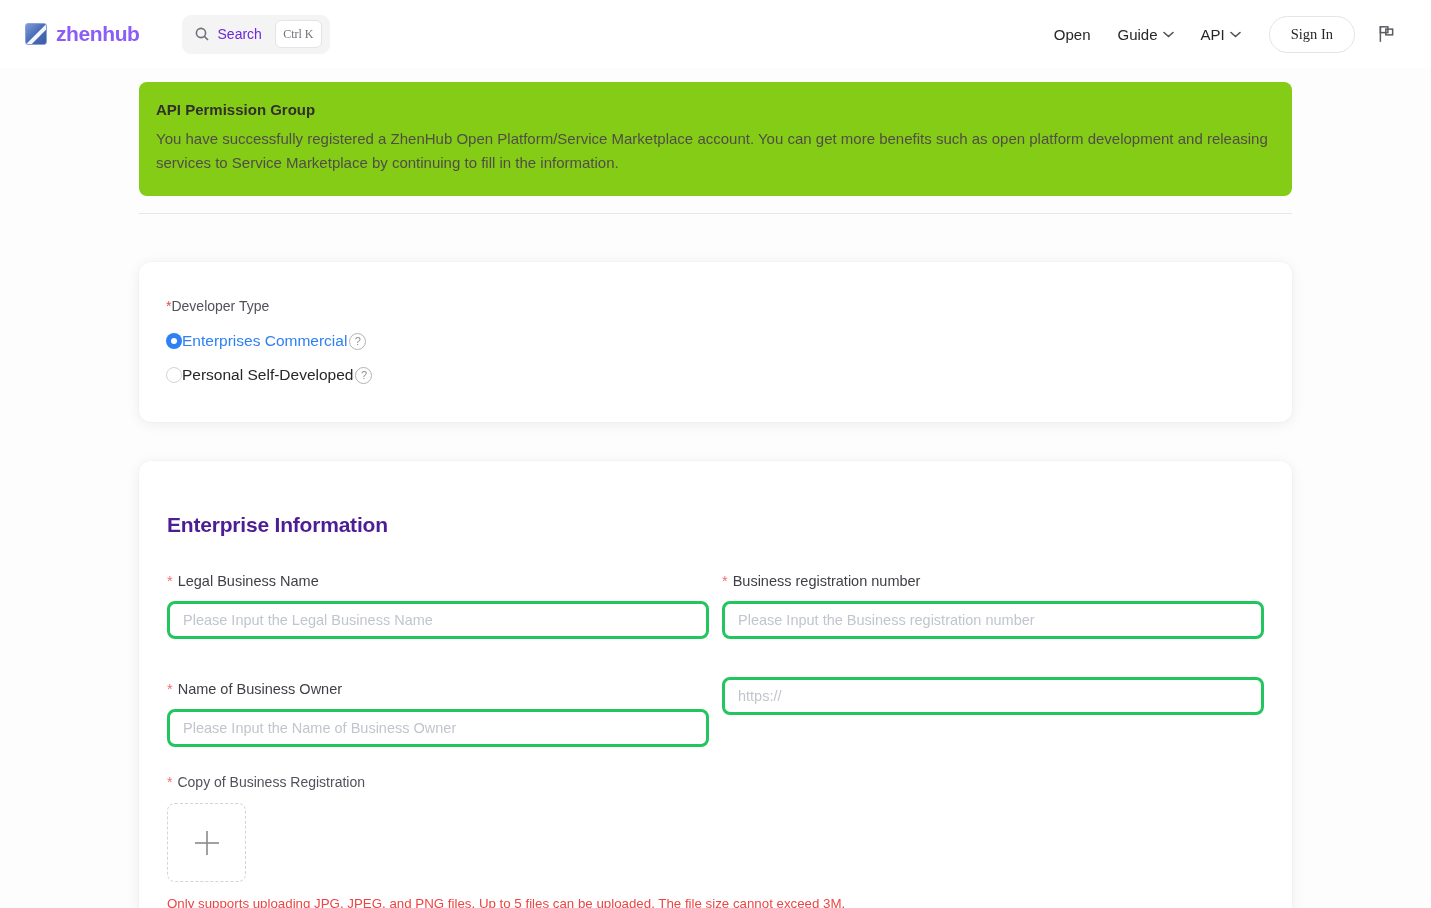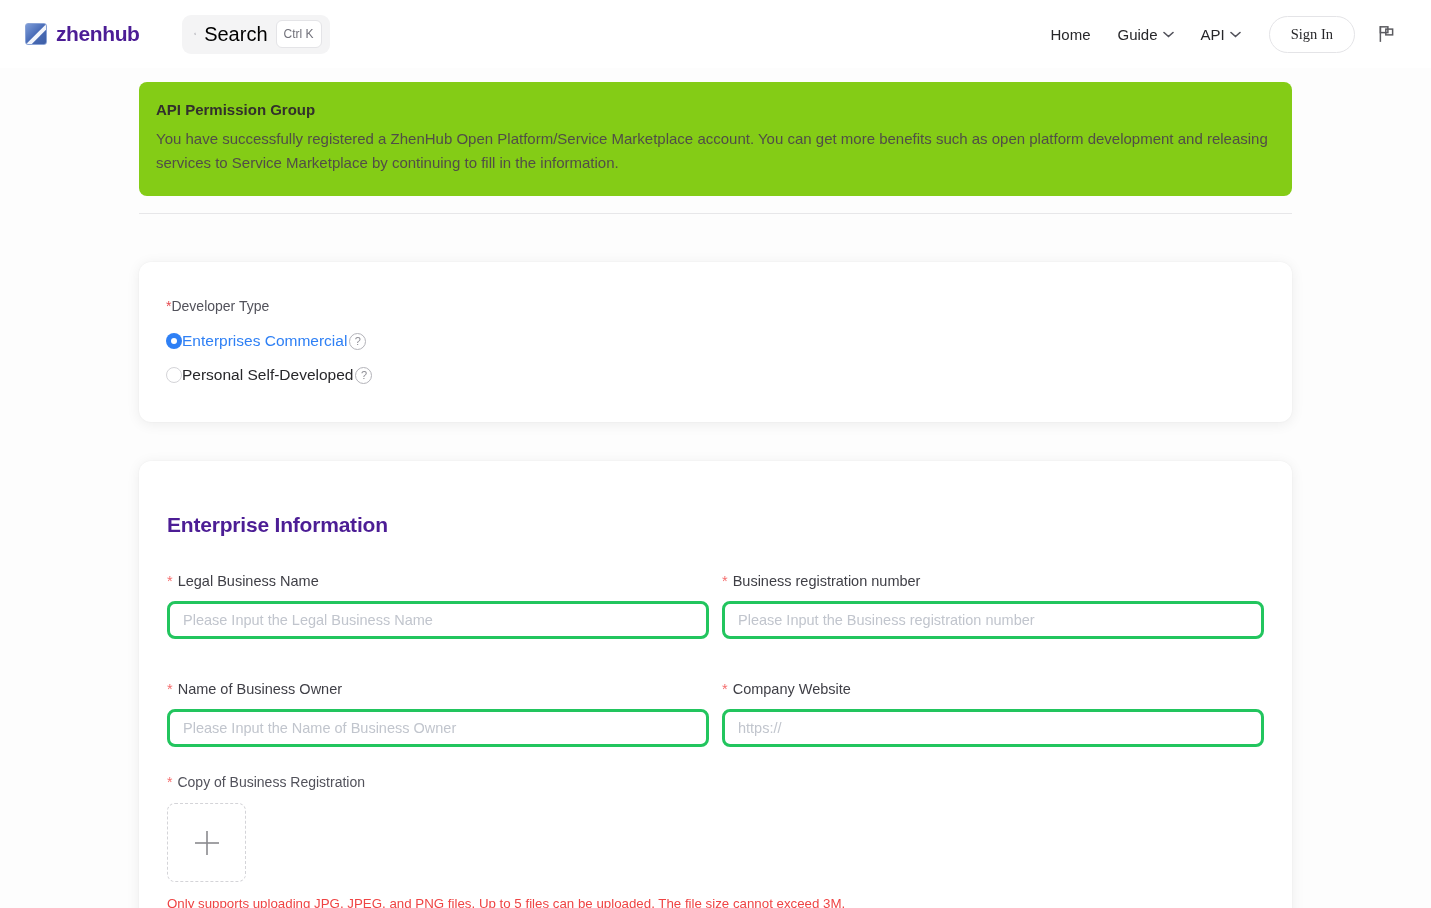--- a/index.html
+++ b/index.html
@@ -20,33 +20,33 @@
   .logo { display:flex; align-items:center; gap:9px; cursor:pointer; }
   .logo-icon {
     width:22px; height:22px; border-radius:3px; position:relative; overflow:hidden;
     background:linear-gradient(135deg,#7d9cd8 0%,#4a6db8 48%,#3d5ea6 100%);
     border:1px solid #8aa3d6;
   }
   .logo-icon::before {
     content:""; position:absolute; left:-4px; top:9px; width:32px; height:4px;
     background:#f2f5fb; transform:rotate(-45deg);
   }
-  .logo-text { font-size:21px; font-weight:700; color:#4c1d95; letter-spacing:-0.4px; }
+  .logo-text { font-size:21px; font-weight:700; color:#8b5cf6; letter-spacing:-0.4px; }
 
   .searchbox {
     margin-left:42px; width:148px; height:39px;
     background:#f4f4f5; border-radius:9px;
     display:flex; align-items:center; padding:0 8px 0 12px; gap:8px;
     cursor:pointer;
   }
-  .search-label { font-size:20px; color:#000000; flex:1; }
+  .search-label { font-size:14px; color:#6d28d9; flex:1; }
   .kbd {
     font-size:12px; color:#71717a; background:#ffffff;
     border:1px solid #e4e4e7; border-radius:6px;
-    padding:7px 7px; line-height:1; white-space:nowrap;
+    padding:7px 7px; line-height:1; white-space:nowrap;font-family:Liberation Serif, serif;
   }
 
   .header-spacer { flex:1; }
   .nav { display:flex; align-items:center; gap:27px; }
   .nav-item {
     font-size:15px; color:#27272a; font-weight:500;
     display:flex; align-items:center; gap:5px; cursor:pointer;
   }
   .signin-btn {
     margin-left:28px; background:#ffffff;
@@ -146,21 +146,21 @@
         <line x1="10.6" y1="10.6" x2="14" y2="14"></line>
     </svg>
     <span class="search-label">Search</span>
     <span class="kbd">Ctrl K</span>
   </div>
 
   <div class="header-spacer"></div>
 
   <nav class="nav">
     <div class="nav-item">
-      <span>Home</span>
+      <span>Open</span>
     </div>
     <div class="nav-item">
       <span>Guide</span>
       <svg width="11" height="7" viewBox="0 0 11 7" fill="none" stroke="#52525b" stroke-width="1.6" stroke-linecap="round">
           <polyline points="1,1.5 5.5,5.5 10,1.5"></polyline>
         </svg>
     </div>
     <div class="nav-item">
       <span>API</span>
       <svg width="11" height="7" viewBox="0 0 11 7" fill="none" stroke="#52525b" stroke-width="1.6" stroke-linecap="round">
@@ -219,21 +219,20 @@
         <label class="field-label"><span class="req-sp">*</span><span>Business registration number</span></label>
         <input class="text-input" type="text" placeholder="Please Input the Business registration number" style="">
       </div>
 
       <div class="form-field">
         <label class="field-label"><span class="req-sp">*</span><span>Name of Business Owner</span></label>
         <input class="text-input" type="text" placeholder="Please Input the Name of Business Owner" style="">
       </div>
 
       <div class="form-field">
-        <label class="field-label"><span class="req-sp">*</span><span>Company Website</span></label>
         <input class="text-input" type="text" placeholder="https://" style="">
       </div>
     </div>
 
     <div class="upload-section">
       <label class="field-label"><span class="req-sp">*</span><span>Copy of Business Registration</span></label>
 
       <div class="upload-box">
         <svg width="32" height="32" viewBox="0 0 32 32" fill="none" stroke="#8a8a8e" stroke-width="1.6">
           <line x1="16" y1="4" x2="16" y2="28"></line>

